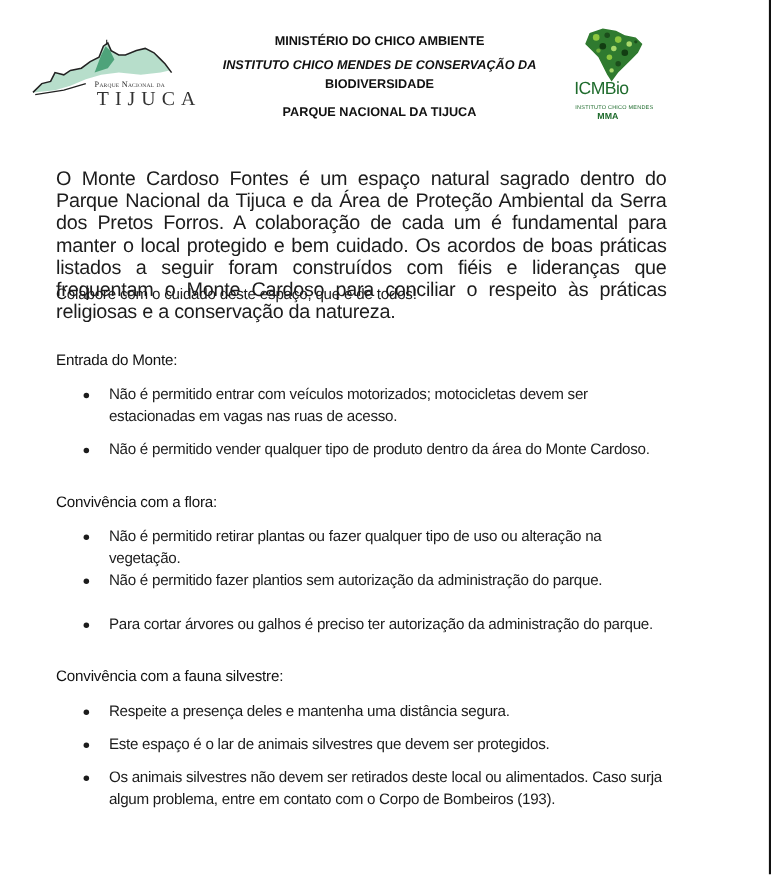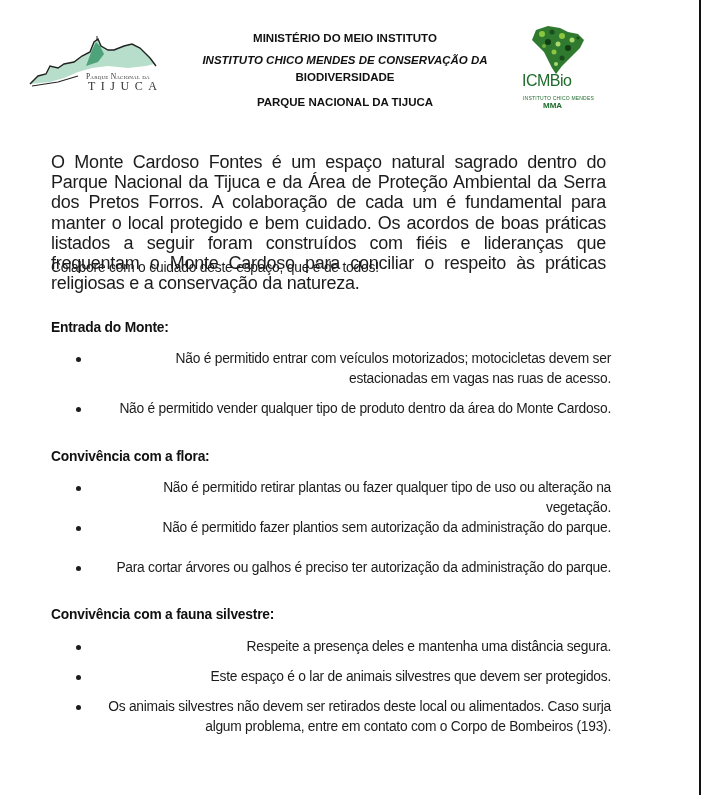--- a/index.html
+++ b/index.html
@@ -5,41 +5,41 @@
   html, body { margin: 0; padding: 0; background: #ffffff; }
   body { width: 701px; height: 795px; position: relative; overflow: hidden;
          font-family: "Liberation Sans", "DejaVu Sans", sans-serif; color: #1a1a1a; }
   .right-edge { position: absolute; top: 0; right: 0; width: 2px; height: 795px; background: #111; }
 
   .logo-tijuca { position: absolute; left: 28px; top: 36px; width: 145px; height: 60px; }
   .logo-tijuca svg { position: absolute; left: 0; top: 0; }
   .tijuca-small { position: absolute; left: 58px; top: 36px; font-family: "Liberation Serif", serif;
                   font-size: 7.5px; color: #333; letter-spacing: 0.2px; font-variant: small-caps; white-space: nowrap; }
   .tijuca-big { position: absolute; left: 60px; top: 43px; font-family: "Liberation Serif", serif;
-                font-size: 12px; color: #333; letter-spacing: 5.5px; white-space: nowrap; }
+                font-size: 18px; color: #333; letter-spacing: 5.5px; white-space: nowrap; }
 
   .header-text { position: absolute; left: 180px; top: 30px; width: 330px; text-align: center;
                  font-weight: bold; font-size: 11.5px; color: #111; }
   .header-text .h1 { position: absolute; left: 0; right: 0; top: 2px; }
   .header-text .h2 { position: absolute; left: 0; right: 0; top: 24px; font-style: italic; }
   .header-text .h3 { position: absolute; left: 0; right: 0; top: 41px; }
   .header-text .h4 { position: absolute; left: 0; right: 0; top: 66px; }
 
   .logo-icmbio { position: absolute; left: 518px; top: 22px; width: 80px; height: 90px; }
   .icmbio-word { position: absolute; left: 4px; top: 50px; font-weight: normal; font-size: 16px; color: #1e6b2c;
                  letter-spacing: -0.5px; white-space: nowrap; }
   .icmbio-sub { position: absolute; left: 5px; top: 73px; font-size: 5px; color: #1e6b2c; white-space: nowrap; letter-spacing: 0.2px; }
   .icmbio-mma { position: absolute; left: 25px; top: 79px; font-size: 8px; font-weight: bold; color: #1e6b2c; }
 
   .intro { position: absolute; left: 51px; top: 152px; width: 555px; font-size: 18px; line-height: 20.2px;
            text-align: justify; color: #1c1c1c; letter-spacing: -0.25px; }
   .closing { position: absolute; left: 51px; top: 260px; font-size: 13.8px; color: #1c1c1c; letter-spacing: -0.2px; }
 
-  .section-heading { position: absolute; left: 51px; font-weight: bold; font-size: 13.8px; color: #111; letter-spacing: -0.2px; }
-  .bullets { position: absolute; left: 51px; width: 560px; margin: 0; padding: 0; list-style: none; text-align: right; }
+  .section-heading { position: absolute; left: 51px; font-weight: normal; font-size: 13.8px; color: #111; letter-spacing: -0.2px; }
+  .bullets { position: absolute; left: 51px; width: 560px; margin: 0; padding: 0; list-style: none; }
   .bullets li { position: relative; padding-left: 48px; font-size: 13.8px; line-height: 20px; color: #1c1c1c;
                 letter-spacing: -0.25px; }
   .bullets li .dot { position: absolute; left: 25px; top: 8px; width: 5px; height: 5px; border-radius: 50%; background: #1c1c1c; }
 </style>
 </head>
 <body>
 
 <div class="right-edge"></div>
 
 <div class="logo-tijuca">
@@ -48,21 +48,21 @@
     <path d="M58 30 L64 14 L68 6 L72 10 L76 18 L70 26 Z" fill="#4ea37a"></path>
     <path d="M2 48 L10 40 L18 38 L22 30 L30 32 L36 28 L46 26 L54 20 L62 16 L66 6 L70 3 L73 10 L80 14 L86 14 L96 10 L104 8 L112 12 L118 18 L122 22 L128 30" fill="none" stroke="#222" stroke-width="1.4"></path>
     <path d="M4 50 L30 46 L50 40" fill="none" stroke="#222" stroke-width="1.2"></path>
     <line x1="69" y1="0" x2="69" y2="5" stroke="#222" stroke-width="1"></line>
   </svg>
   <div class="tijuca-small">Parque Nacional da</div>
   <div class="tijuca-big">TIJUCA</div>
 </div>
 
 <div class="header-text">
-  <div class="h1">MINISTÉRIO DO MEIO INSTITUTO</div>
+  <div class="h1">MINISTÉRIO DO CHICO AMBIENTE</div>
   <div class="h2">INSTITUTO CHICO MENDES DE CONSERVAÇÃO DA</div>
   <div class="h3">BIODIVERSIDADE</div>
   <div class="h4">PARQUE NACIONAL DA TIJUCA</div>
 </div>
 
 <div class="logo-icmbio">
   <svg width="80" height="55" viewBox="0 0 80 55">
     <path d="M18 8 L30 4 L42 6 L50 10 L60 12 L66 18 L62 26 L56 32 L50 38 L44 44 L38 52 L34 46 L30 38 L26 30 L20 24 L14 18 Z" fill="#2f7a2f"></path>
     <circle cx="24" cy="12" r="3" fill="#8cc63f"></circle>
       <circle cx="34" cy="10" r="2.5" fill="#1b4d1b"></circle>

